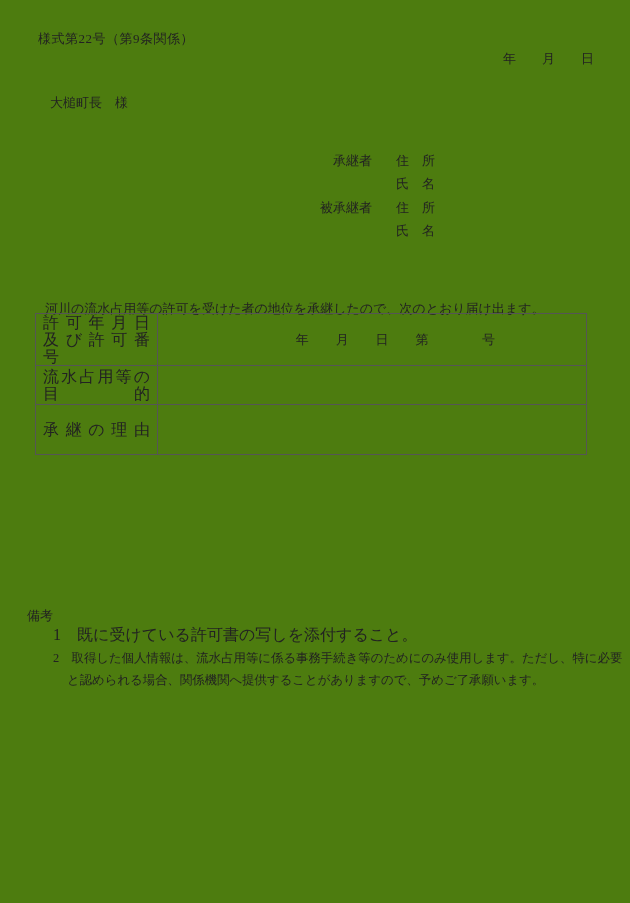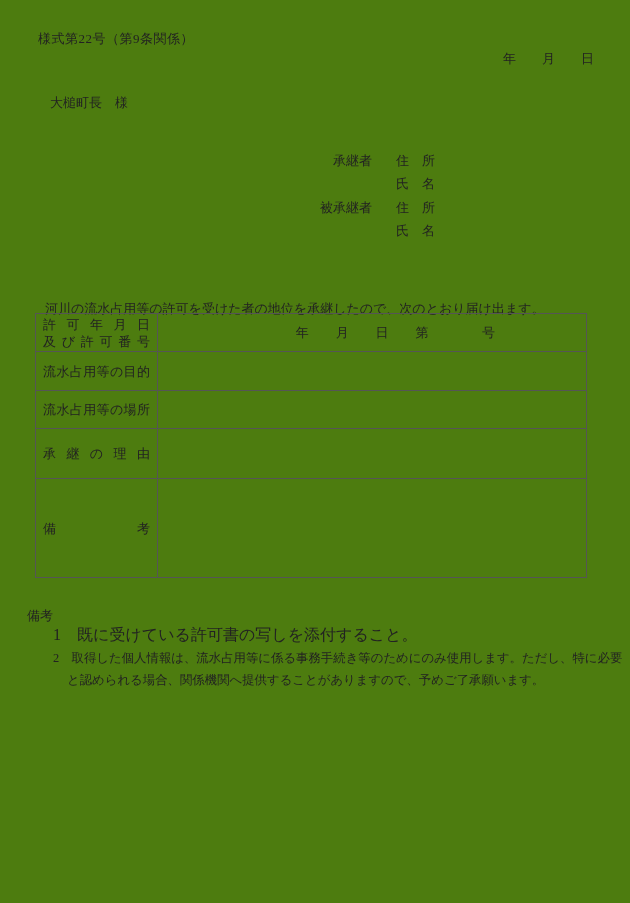--- a/index.html
+++ b/index.html
@@ -84,21 +84,21 @@
     font-size: 13px;
     vertical-align: middle;
     padding: 0;
     color: #222;
   }
   .form-table col.c-label { width: 122px; }
   .label-cell .jl {
     text-align: justify;
     text-align-last: justify;
     padding: 0 7px;
-    font-size: 13px;
+    font-size: 16px;
     line-height: 17px;
   }
   .value-cell {
     text-align: center;
   }
   .value-cell .vtext {
     padding-left: 47px;
     letter-spacing: 0.3px;
   }
   .value-cell .vtext.v-date {
@@ -183,44 +183,28 @@
         </td>
       </tr>
       <tr class="r2">
         <th class="label-cell">
           <div class="jl">流水占用等の目的</div>
         </th>
         <td class="value-cell">
           <div class="vtext"></div>
         </td>
       </tr>
-      <tr class="r3">
-        <th class="label-cell">
-          <div class="jl">流水占用等の場所</div>
-        </th>
-        <td class="value-cell">
-          <div class="vtext"></div>
-        </td>
-      </tr>
       <tr class="r4">
         <th class="label-cell">
           <div class="jl">承 継 の 理 由</div>
         </th>
         <td class="value-cell">
           <div class="vtext"></div>
         </td>
       </tr>
-      <tr class="r6">
-        <th class="label-cell">
-          <div class="jl">備 考</div>
-        </th>
-        <td class="value-cell">
-          <div class="vtext"></div>
-        </td>
-      </tr>
     </tbody>
   </table>
 
   <div class="notes-heading">備考</div>
   <div class="note-1">1　既に受けている許可書の写しを添付すること。</div>
   <div class="note-2">2　取得した個人情報は、流水占用等に係る事務手続き等のためにのみ使用します。ただし、特に必要と認められる場合、関係機関へ提供することがありますので、予めご了承願います。</div>
 
 </div>
 
 </body></html>

